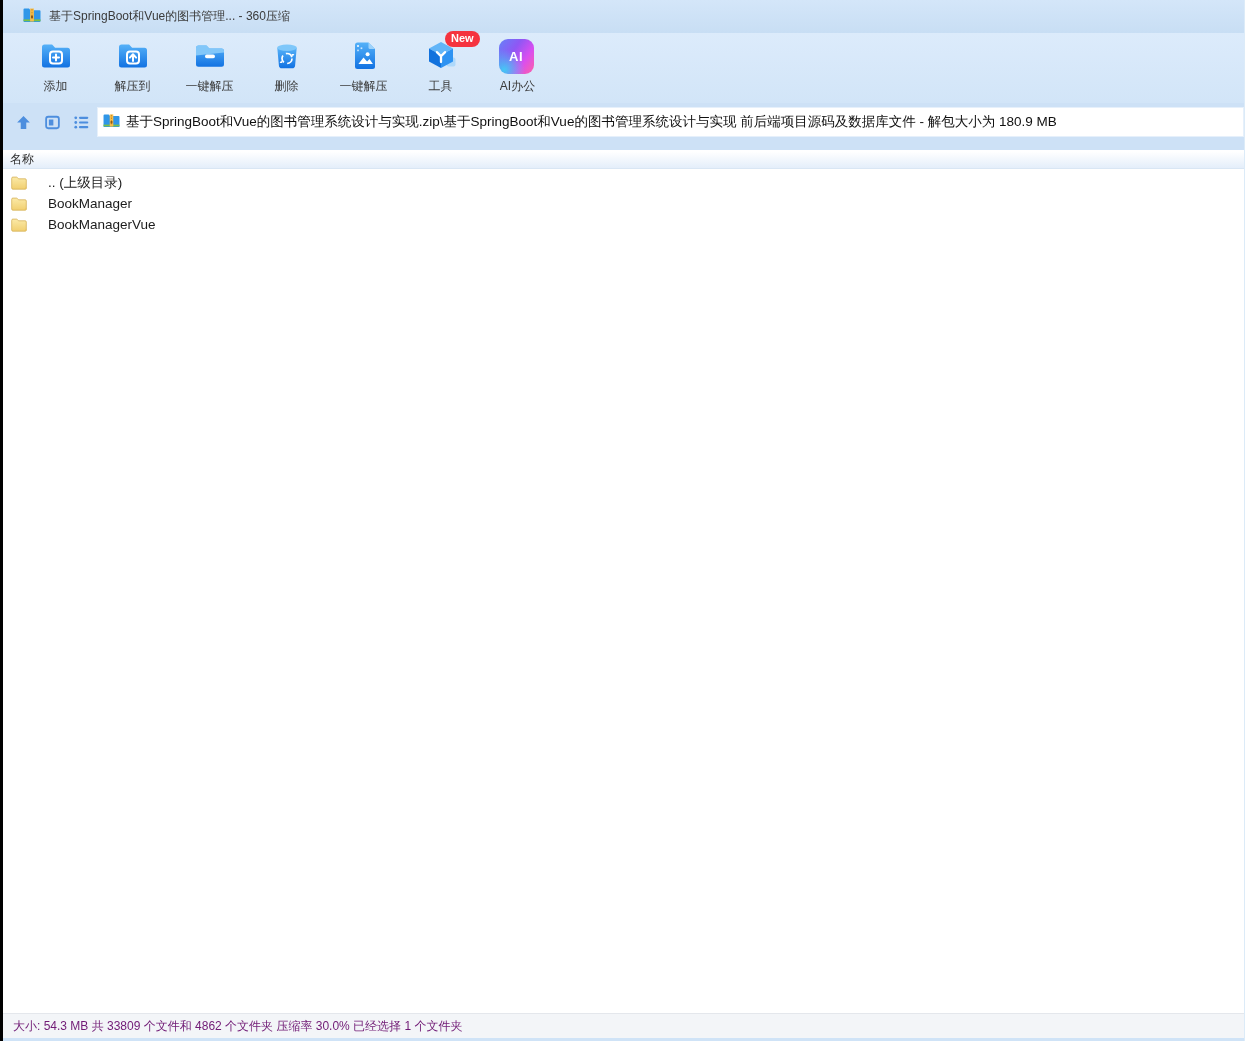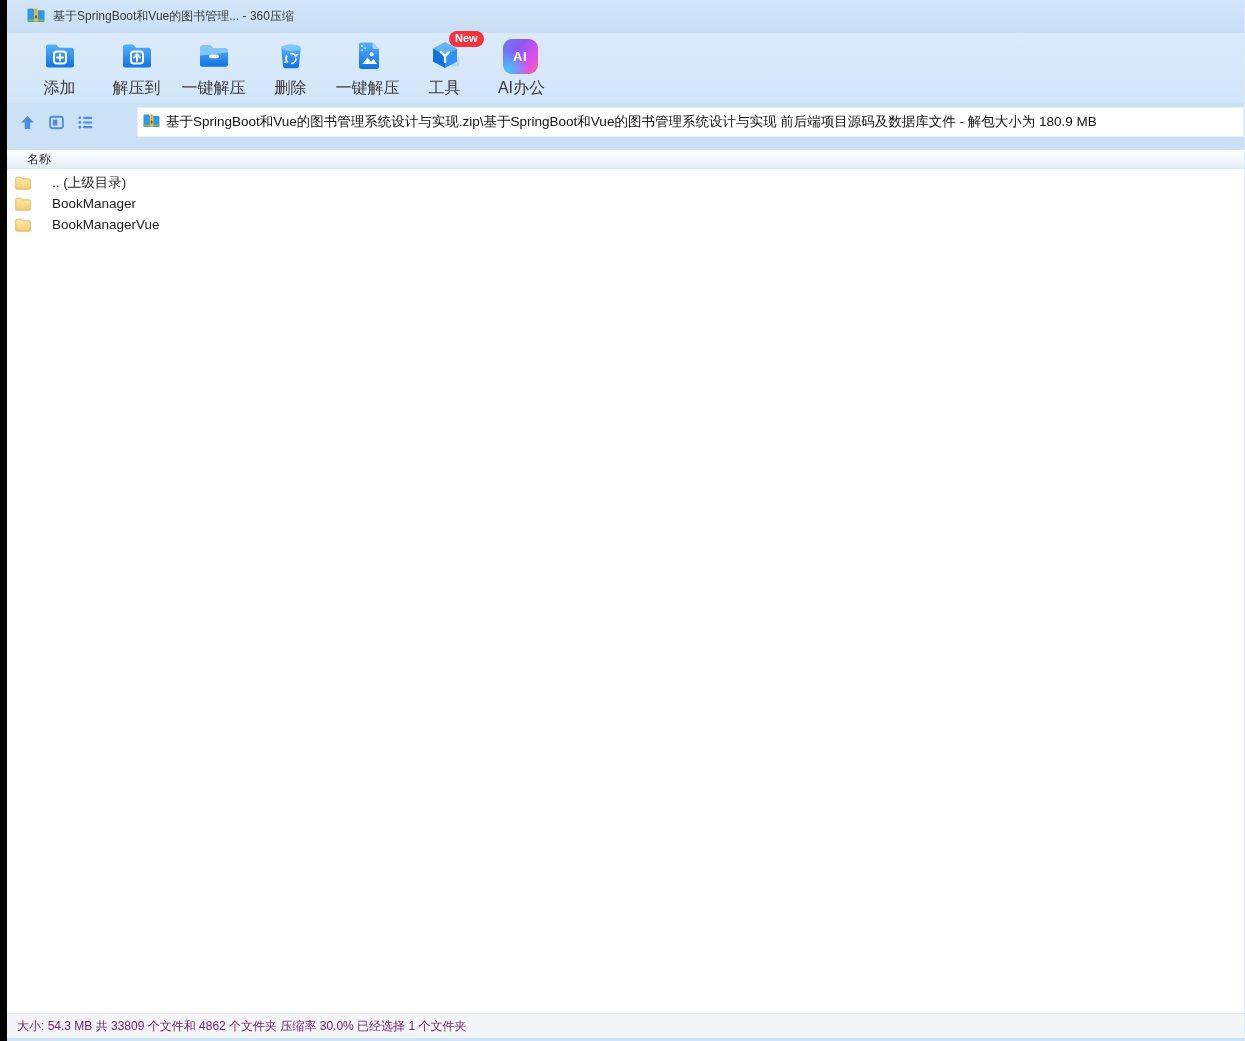--- a/index.html
+++ b/index.html
@@ -2,41 +2,41 @@
 <html><head>
 <meta charset="utf-8">
 <style>
   * { margin:0; padding:0; box-sizing:border-box; }
   html,body { background:#ffffff; }
   body { font-family:"Liberation Sans","DejaVu Sans",sans-serif; }
 
   .window{
     width:1245px; height:1041px; position:relative; overflow:hidden;
     display:flex; flex-direction:column; background:#fff;
-    border-left:7px solid #000000; border-right:1px solid #dcebf8;
+    border-left:3px solid #000000; border-right:1px solid #dcebf8;
   }
 
   
   .titlebar{
     flex:0 0 33px; background:linear-gradient(180deg,#d4e6f9,#c8def4);
     display:flex; align-items:center; padding-left:20px; gap:8px;
   }
   .titlebar-text{ font-size:12px; color:#3b3b3b; }
 
   
   .toolbar{
     flex:0 0 70px; background:linear-gradient(180deg,#dcebfb,#d2e5f8);
     display:flex; align-items:flex-start; padding-left:14px;
   }
   .tb-btn{
     width:77px; display:flex; flex-direction:column; align-items:center;
     padding-top:4px; position:relative; cursor:default;
   }
   .tb-icon{ width:38px; height:38px; display:flex; align-items:center; justify-content:flex-start; }
-  .tb-label{ font-size:16px; color:#3a3a3a; margin-top:3px; white-space:nowrap; }
+  .tb-label{ font-size:12px; color:#3a3a3a; margin-top:3px; white-space:nowrap; }
   .new-badge{
     position:absolute; top:-2px; left:43px; background:#f5333f; color:#fff;
     font-size:11px; font-weight:bold; padding:2px 6px 2.5px; border-radius:9px; line-height:1;
   }
   .ai-chip{
     width:35px; height:35px; border-radius:9px;
     background:
       radial-gradient(circle at 15% 88%, rgba(62,206,245,.95), rgba(62,206,245,0) 48%),
       linear-gradient(125deg,#6a7df8 4%,#8f57f4 38%,#d84ef0 68%,#fa5fae 96%);
     display:flex; align-items:center; justify-content:center;
@@ -44,29 +44,29 @@
   .ai-chip span{ color:#fff; font-weight:bold; font-size:13px; letter-spacing:.5px; }
 
   
   .addressrow{
     flex:0 0 47px; background:#cde1f6; display:flex; align-items:flex-start; padding-top:4px;
   }
   .nav-icons{ display:flex; align-items:center; height:30px; padding:0 7px 0 11px; gap:11px; }
   .nav-btn{ width:18px; height:18px; display:flex; align-items:center; justify-content:center; }
   .path-field{
     flex:1; height:30px; background:#fff; border:1px solid #e6f0fb;
-    display:flex; align-items:center; gap:6px; padding-left:5px; overflow:hidden;margin-left:36px;
+    display:flex; align-items:center; gap:6px; padding-left:5px; overflow:hidden;
   }
   .path-text{ font-size:13.5px; color:#101010; white-space:nowrap; }
 
   
   .colheader{
     flex:0 0 19px; background:linear-gradient(180deg,#ffffff 10%,#e4eefa);
     border-bottom:1px solid #d9e6f4;
-    display:flex; align-items:center; padding-left:20px;
+    display:flex; align-items:center; padding-left:7px;
     font-size:12px; color:#2e2e2e;
   }
 
   
   .filelist{ flex:1 1 auto; background:#fff; padding-top:3px; }
   .file-row{
     height:21px; display:flex; align-items:center; gap:21px; padding-left:7px;
     font-size:13.5px; color:#1b1b1b; cursor:default;
   }
   .file-row .ic{ display:flex; align-items:center; justify-content:center; width:17px; }

